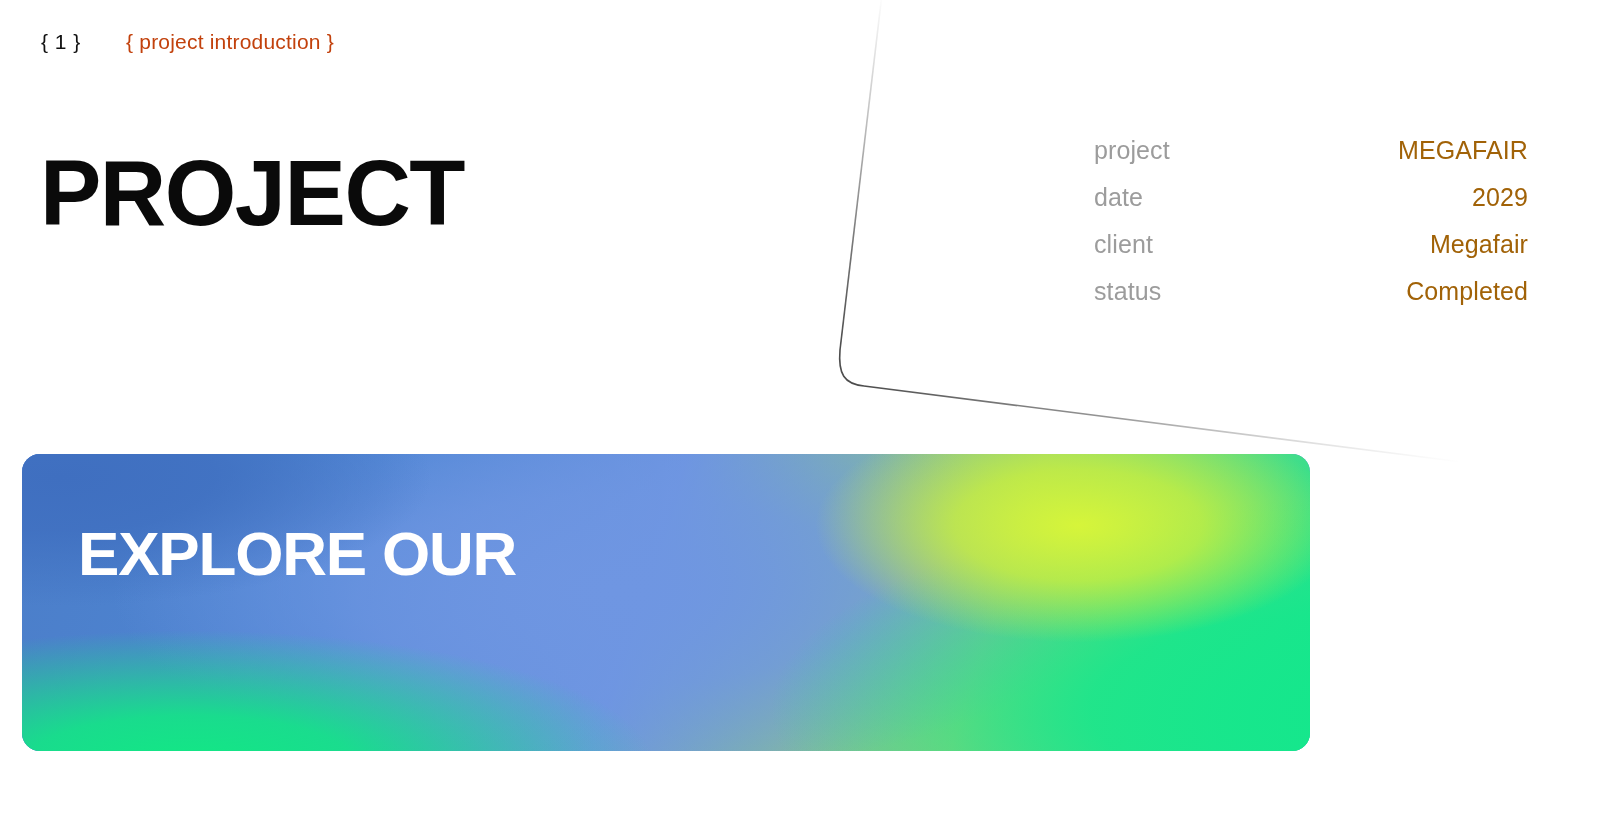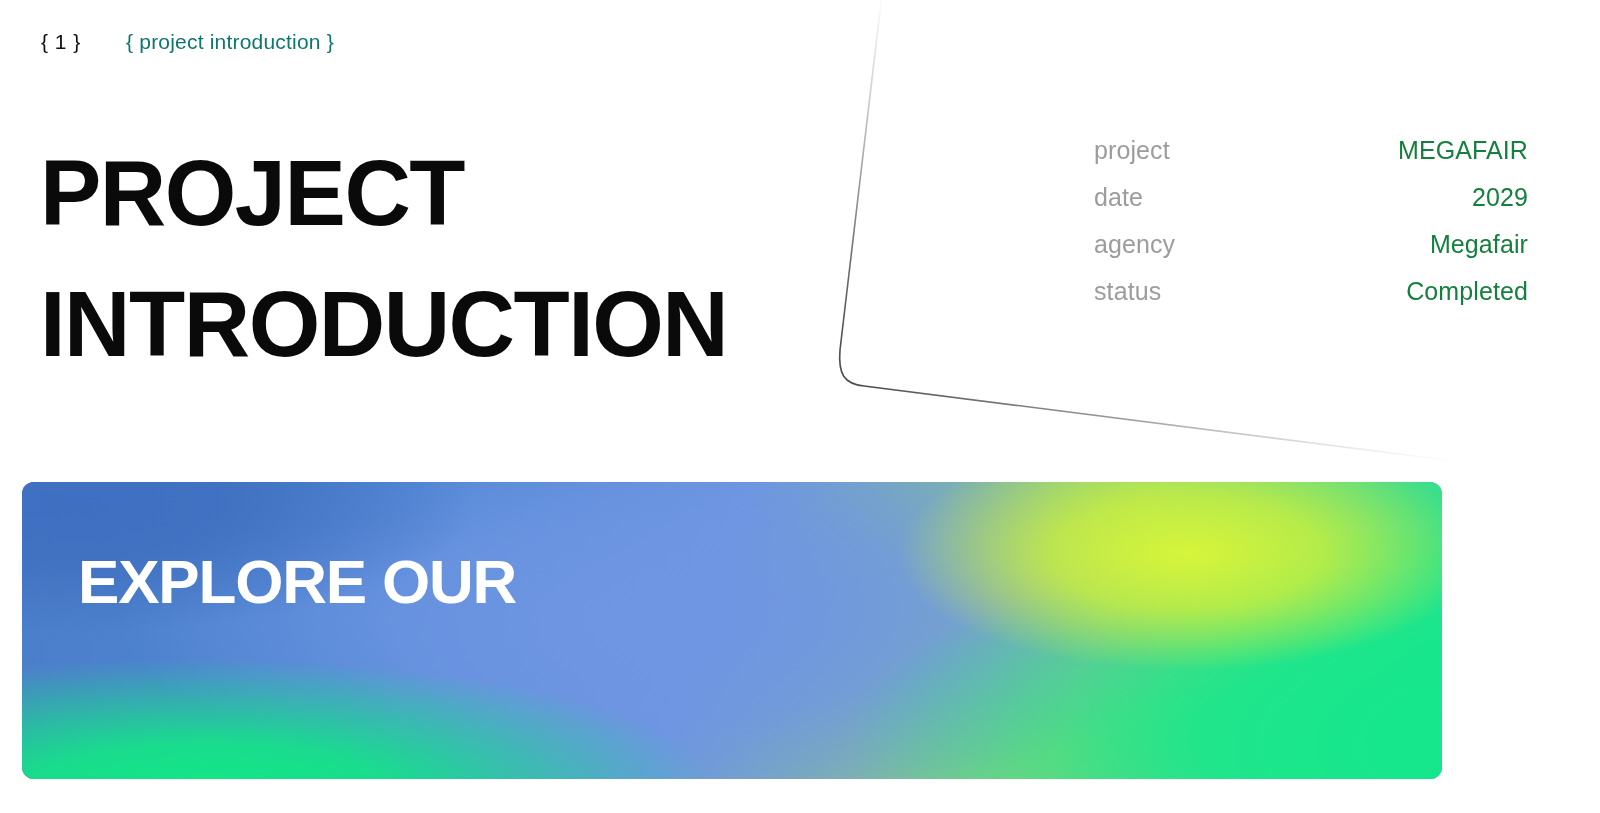--- a/index.html
+++ b/index.html
@@ -28,21 +28,21 @@
     color: #111111;
     white-space: nowrap;
   }
   .section-label {
     position: absolute;
     left: 126px;
     top: 30px;
     font-size: 21px;
     font-weight: 400;
     letter-spacing: 0.2px;
-    color: #0f766e;
+    color: #c2410c;
     white-space: nowrap;
   }
 
   
   .display-heading {
     position: absolute;
     left: 40px;
     top: 128px;
     margin: 0;
     font-size: 92px;
@@ -82,34 +82,34 @@
   .spec-key {
     font-size: 25px;
     font-weight: 400;
     color: #9c9c9c;
     letter-spacing: 0.1px;
     white-space: nowrap;
   }
   .spec-val {
     font-size: 25px;
     font-weight: 400;
-    color: #15803d;
+    color: #a16207;
     letter-spacing: 0.1px;
     text-align: right;
     white-space: nowrap;
   }
 
   
   .promo-banner {
     position: absolute;
     left: 22px;
-    top: 482px;
-    width: 1420px;
+    top: 454px;
+    width: 1288px;
     height: 297px;
-    border-radius: 12px;
+    border-radius: 18px;
     overflow: hidden;
     background-color: #5b8de0;
   }
   .promo-grad {
     position: absolute;
     inset: 0;
     background:
       radial-gradient(58% 72% at 13% 104%,  #12e884 0%,  rgba(18,232,132,0.88) 22%, rgba(18,232,132,0.0) 62%),
       radial-gradient(40% 60% at 3% 8%,     #3f6fc0 0%,  rgba(63,111,192,0.82) 30%, rgba(63,111,192,0.0) 72%),
       radial-gradient(30% 58% at 82% 24%,   #d6f53a 0%,  rgba(203,240,60,0.80) 32%, rgba(203,240,60,0.0) 68%),
@@ -174,37 +174,36 @@
       <stop offset="1" stop-color="#9a9a9a" stop-opacity="0"></stop>
     </linearGradient>
   </defs>
   <path d="M 92 0 L 50 356" stroke="url(#lineFadeTop)" stroke-width="1.6" fill="none"></path>
   <path d="M 50 356 C 48 380 54 390 74 392" stroke="#4d4d4d" stroke-width="1.6" fill="none"></path>
   <path d="M 74 392 L 672 468" stroke="url(#lineFadeRight)" stroke-width="1.6" fill="none"></path>
 </svg>
 
 <h1 class="display-heading">
   <span class="hl">PROJECT</span>
-  <span class="hl">INTRODUCTION</span>
 </h1>
 
 <div class="spec-table">
 
   <div class="spec-row">
     <span class="spec-key">project</span>
     <span class="spec-val">MEGAFAIR</span>
   </div>
 
   <div class="spec-row">
     <span class="spec-key">date</span>
     <span class="spec-val">2029</span>
   </div>
 
   <div class="spec-row">
-    <span class="spec-key">agency</span>
+    <span class="spec-key">client</span>
     <span class="spec-val">Megafair</span>
   </div>
 
   <div class="spec-row">
     <span class="spec-key">status</span>
     <span class="spec-val">Completed</span>
   </div>
 
 
 </div>

